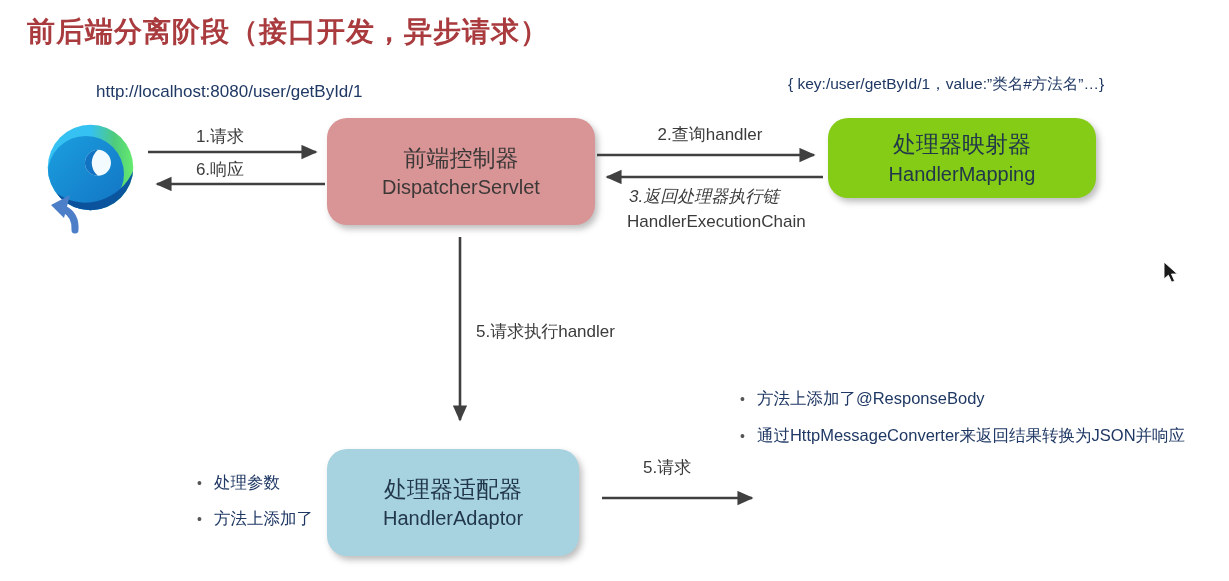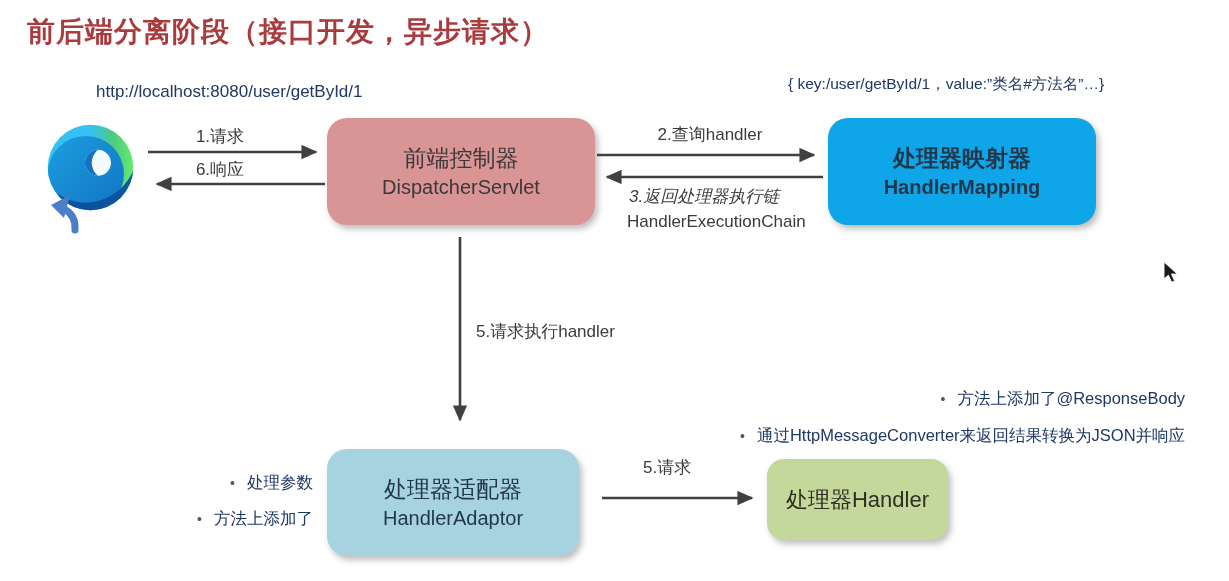--- a/index.html
+++ b/index.html
@@ -27,37 +27,37 @@
 
   .node {
     display:flex; flex-direction:column; align-items:center; justify-content:center;
     border-radius:20px;
     box-shadow:3px 4px 6px rgba(110,110,110,0.45);
     text-align:right;
   }
   .node .zh { font-size:23px; line-height:1.35; }
   .node .en { font-size:20px; line-height:1.3; }
   .node-dispatcher { left:327px; top:118px; width:268px; height:107px; background:#d99596; color:#3d3838; }
-  .node-mapping    { left:828px; top:118px; width:268px; height:107px; background:#0ea5e9; color:#22384a;font-weight:bold; }
+  .node-mapping    { left:828px; top:118px; width:268px; height:80px; background:#84cc16; color:#22384a; }
   .node-adaptor    { left:327px; top:449px; width:252px; height:107px; background:#a7d3e0; color:#22384a; }
   .node-handler    { left:767px; top:459px; width:181px; height:81px;  background:#c5d89c; color:#2c2f22; border-radius:17px; }
   .node-handler .zh { font-size:22px; }
 
   .arrow-label {
     font-size:17px; color:#3b3b3b; white-space:nowrap;
   }
   .lbl-1 { left:170px; top:125px; width:100px; text-align:center; }
   .lbl-6 { left:170px; top:158px; width:100px; text-align:center; }
   .lbl-2 { left:597px; top:123px; width:226px; text-align:center; }
   .lbl-3a { left:629px; top:185px;font-style:italic; }
   .lbl-3b { left:627px; top:212px; }
   .lbl-4 { left:476px; top:320px; }
   .lbl-5 { left:643px; top:456px; }
 
-  .bullet-list { list-style:none; color:#1f3864;text-align:right; }
+  .bullet-list { list-style:none; color:#1f3864; }
   .bullet-list li { white-space:nowrap; }
   .bullet-list li::before { content:"•"; color:#555; margin-right:12px; font-size:14px; }
   .bullets-adaptor { left:197px; top:472px; font-size:16.5px; }
   .bullets-adaptor li { margin-bottom:14px; }
   .bullets-handler { left:740px; top:388px; font-size:16.5px; }
   .bullets-handler li { margin-bottom:15px; }
 
   .overlay { left:0; top:0; width:1229px; height:581px; pointer-events:none; }
 
   .edge-icon { left:44px; top:121px; width:93px; height:93px; }
@@ -117,23 +117,20 @@
   <div class="abs node node-mapping">
     <div class="zh">处理器映射器</div>
     <div class="en">HandlerMapping</div>
   </div>
 
   <div class="abs node node-adaptor">
     <div class="zh">处理器适配器</div>
     <div class="en">HandlerAdaptor</div>
   </div>
 
-  <div class="abs node node-handler">
-    <div class="zh">处理器Handler</div>
-  </div>
 
   <svg class="abs overlay" viewBox="0 0 1229 581">
     <defs>
       <marker id="ah" markerWidth="6.5" markerHeight="6" refX="5.6" refY="2.75" orient="auto">
         <path d="M0,0 L6.2,2.75 L0,5.5 Z" fill="#404040"></path>
       </marker>
     </defs>
     <path d="M148,152 L316,152" stroke="#404040" stroke-width="2.6" marker-end="url(#ah)"></path>
     <path d="M325,184 L157,184" stroke="#404040" stroke-width="2.6" marker-end="url(#ah)"></path>
     <path d="M597,155 L814,155" stroke="#404040" stroke-width="2.6" marker-end="url(#ah)"></path>

